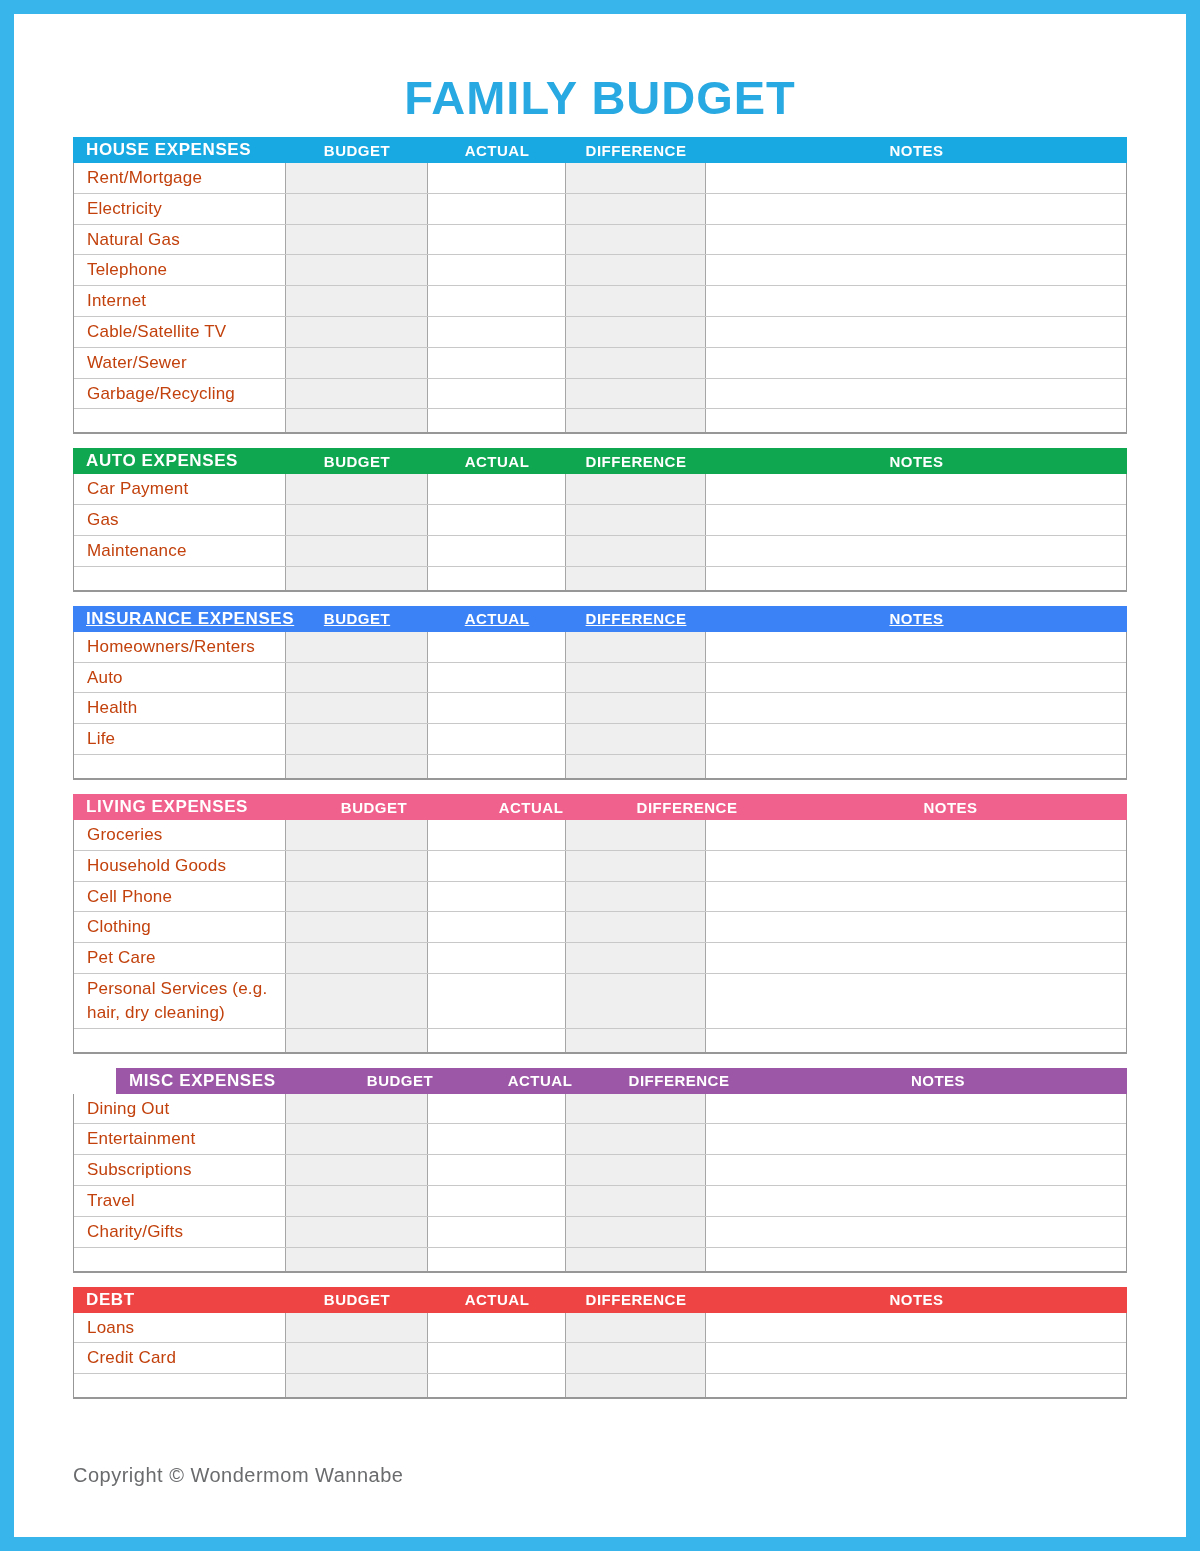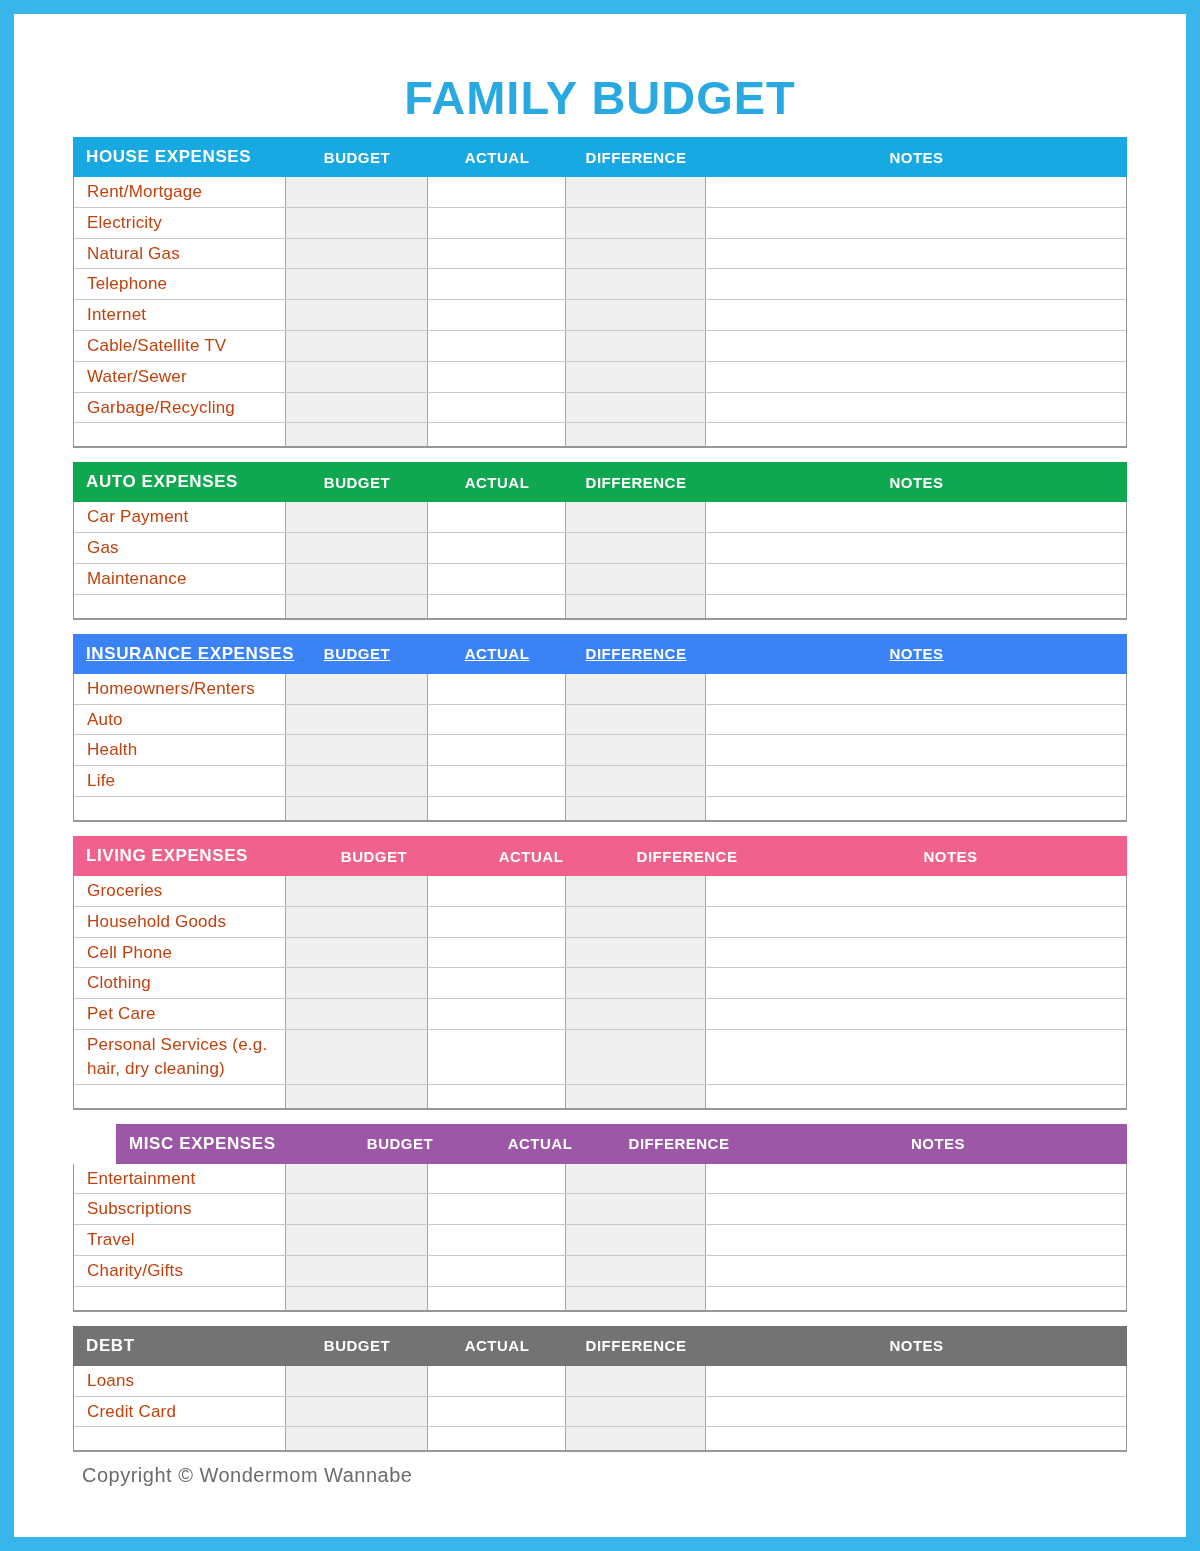--- a/index.html
+++ b/index.html
@@ -25,21 +25,21 @@
     color:var(--title-blue,#29a9e1);
   }
 
   .sections { margin:12px 59px 0 59px; }
 
   .sec { margin-bottom:14px; }
 
   .bar {
     display:grid;
     grid-template-columns:213px 142px 138px 140px 1fr;
-    height:40px;
+    height:26px;
     align-items:center;
     color:#ffffff;
     font-weight:bold;
   }
   .sec-name { padding-left:13px; font-size:17px; letter-spacing:.6px; white-space:nowrap; }
   .col-h { text-align:center; font-size:15px; letter-spacing:.5px; }
 
   .tbody {
     border:1px solid #979797;
     border-top:none;
@@ -61,21 +61,21 @@
     display:flex; align-items:center;
     padding:3px 8px 3px 13px;
     font-size:17px;
     line-height:1.4;
     letter-spacing:.2px;
     color:#c2410c;
   }
 
   .footer {
     position:absolute;
-    left:68px; top:1450px;
+    left:59px; top:1450px;
     font-size:20px;
     letter-spacing:.5px;
     color:#6a6b6d;
   }
 </style>
 </head>
 <body>
 
 <div class="page">
   <h1 class="title">FAMILY BUDGET</h1>
@@ -302,20 +302,27 @@
       <section class="sec">
         <div class="bar" style="background: rgb(156, 88, 166); margin-left: 43px;">
           <div class="sec-name">MISC EXPENSES</div>
           <div class="col-h">BUDGET</div>
           <div class="col-h">ACTUAL</div>
           <div class="col-h">DIFFERENCE</div>
           <div class="col-h">NOTES</div>
         </div>
         <div class="tbody">
           <div class="row">
+            <div class="cell label">Dining Out</div>
+            <div class="cell shaded"></div>
+            <div class="cell"></div>
+            <div class="cell shaded"></div>
+            <div class="cell"></div>
+          </div>
+          <div class="row">
             <div class="cell label">Entertainment</div>
             <div class="cell shaded"></div>
             <div class="cell"></div>
             <div class="cell shaded"></div>
             <div class="cell"></div>
           </div>
           <div class="row">
             <div class="cell label">Subscriptions</div>
             <div class="cell shaded"></div>
             <div class="cell"></div>
@@ -339,21 +346,21 @@
           <div class="row empty">
             <div class="cell label"></div>
             <div class="cell shaded"></div>
             <div class="cell"></div>
             <div class="cell shaded"></div>
             <div class="cell"></div>
           </div>
         </div>
       </section>
       <section class="sec">
-        <div class="bar" style="background: #737373;">
+        <div class="bar" style="background: #ef4444;">
           <div class="sec-name">DEBT</div>
           <div class="col-h">BUDGET</div>
           <div class="col-h">ACTUAL</div>
           <div class="col-h">DIFFERENCE</div>
           <div class="col-h">NOTES</div>
         </div>
         <div class="tbody">
           <div class="row">
             <div class="cell label">Loans</div>
             <div class="cell shaded"></div>

